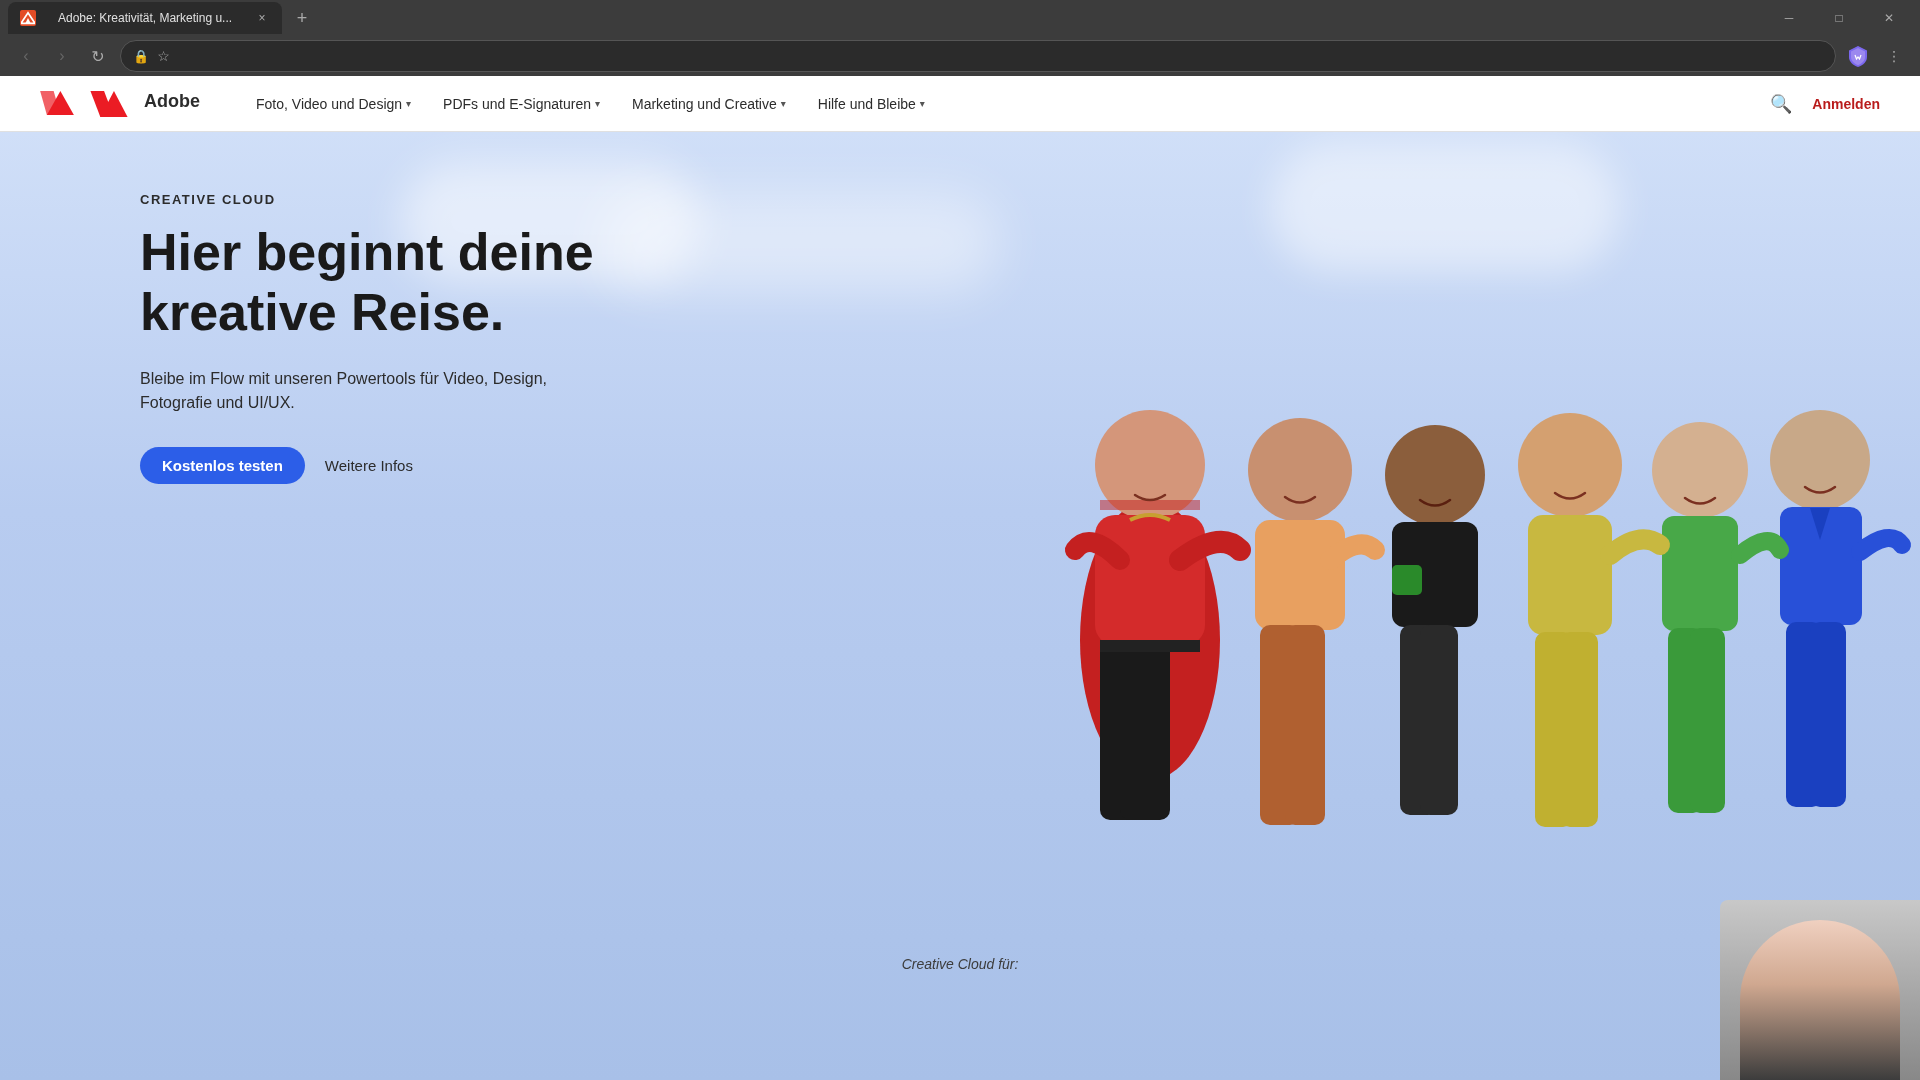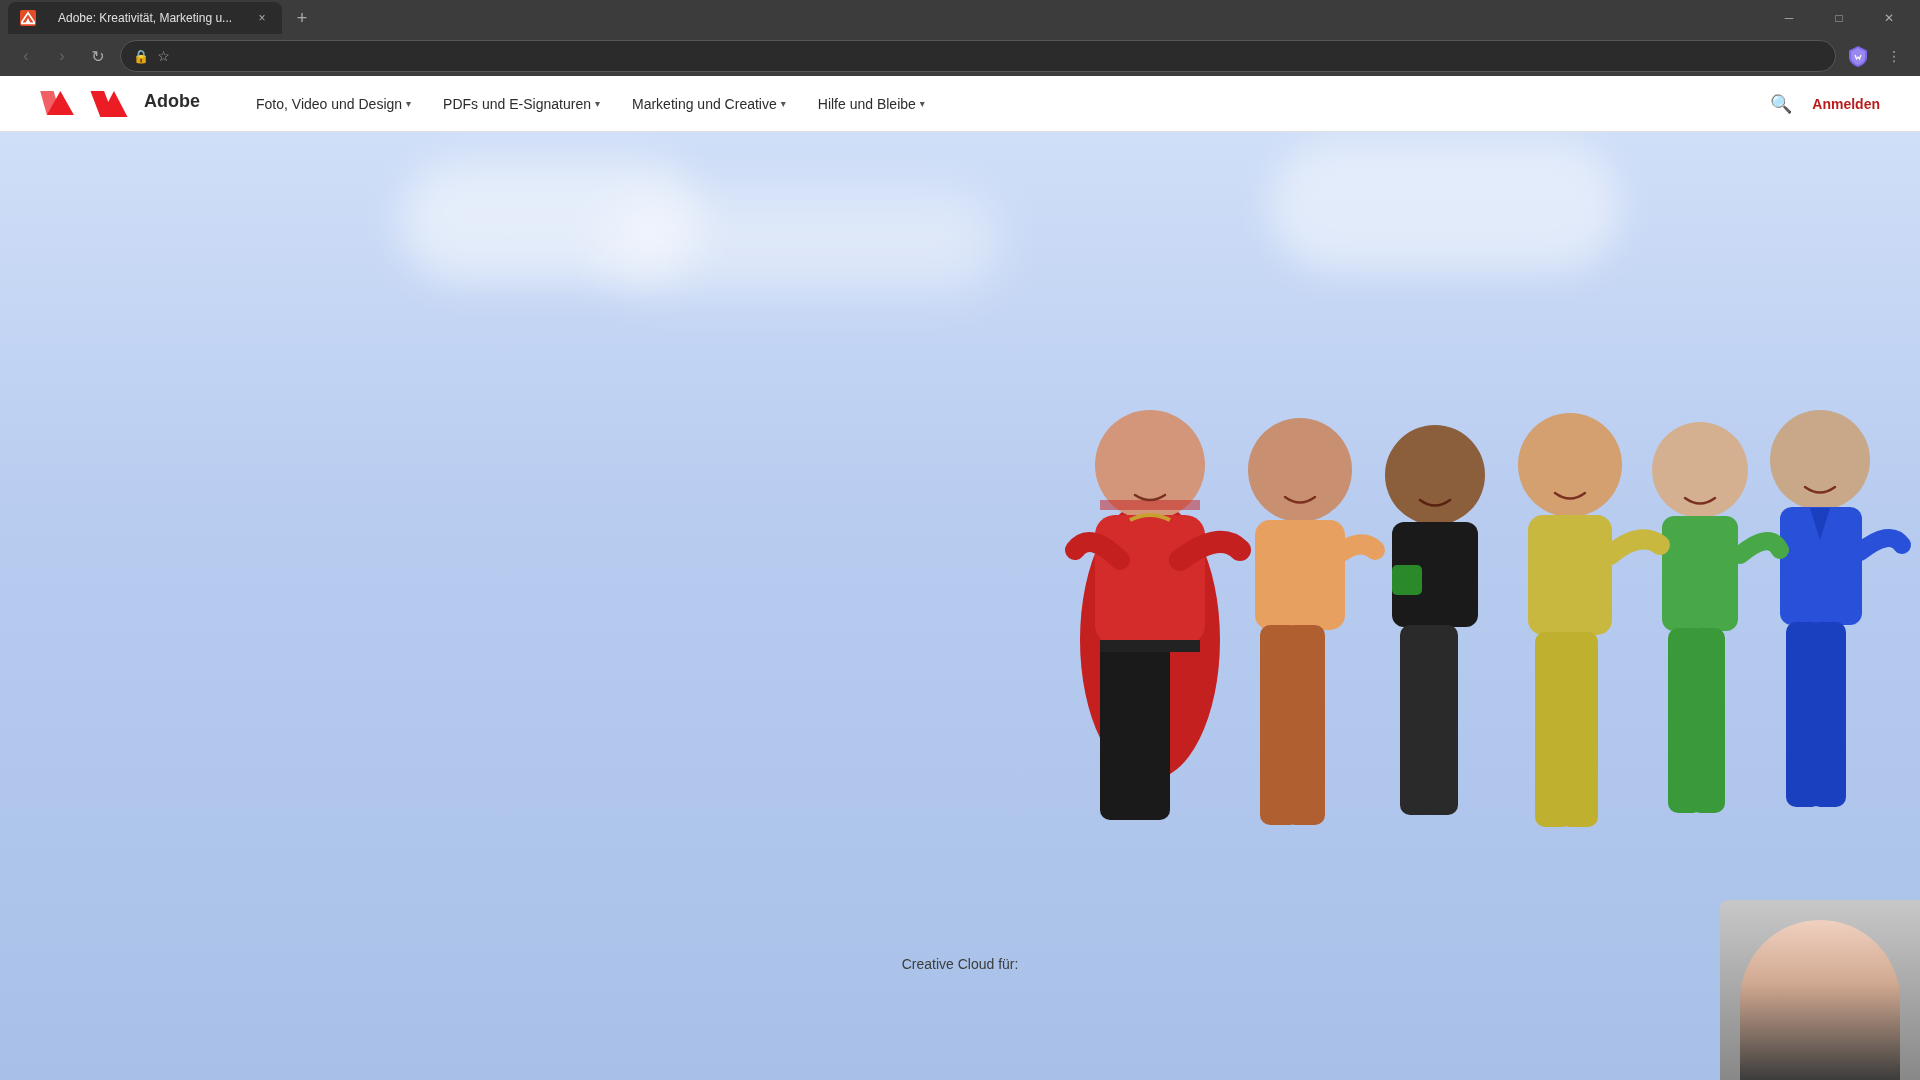--- a/index.html
+++ b/index.html
@@ -289,20 +289,21 @@
       bottom: 100px;
       left: 0;
       right: 0;
       text-align: center;
       z-index: 5;
     }
     .bottom-bar-label {
       font-size: 14px;
       color: #3c3c3c;
       margin-bottom: 8px;
+      font-style: italic;
     }
     .category-tabs {
       display: flex;
       justify-content: center;
       gap: 0;
       border-top: 1px solid #ccc;
       background: rgba(255,255,255,0.6);
       padding: 0 20px;
     }
     .category-tab {
@@ -426,20 +427,29 @@
   </nav>
 
   <div class="hero-section">
 
     <div class="hero-bg"></div>
 
     <div style="position:absolute;top:30px;left:400px;width:300px;height:120px;background:rgba(255,255,255,0.5);border-radius:60px;filter:blur(20px);"></div>
     <div style="position:absolute;top:60px;left:600px;width:400px;height:100px;background:rgba(255,255,255,0.4);border-radius:50px;filter:blur(25px);"></div>
     <div style="position:absolute;top:10px;right:300px;width:350px;height:130px;background:rgba(255,255,255,0.45);border-radius:65px;filter:blur(18px);"></div>
 
+    <div class="hero-content">
+      <div class="hero-eyebrow">CREATIVE CLOUD</div>
+      <h1 class="hero-title">Hier beginnt deine kreative Reise.</h1>
+      <p class="hero-subtitle">Bleibe im Flow mit unseren Powertools für Video, Design, Fotografie und UI/UX.</p>
+      <div class="hero-buttons">
+        <button class="btn-primary">Kostenlos testen</button>
+        <a class="btn-secondary">Weitere Infos</a>
+      </div>
+    </div>
 
     <div class="hero-image-area">
 
       <svg width="900" height="680" viewBox="0 0 900 680" style="position:absolute;bottom:100px;right:0;">
 
         <ellipse cx="130" cy="340" rx="70" ry="140" fill="#c42020"></ellipse>
         <circle cx="130" cy="165" r="55" fill="#d4967a"></circle>
         <rect x="80" y="200" width="100" height="10" fill="#c42020" opacity="0.5"></rect>
 
         <rect x="75" y="215" width="110" height="130" rx="20" fill="#d42b2b"></rect>

